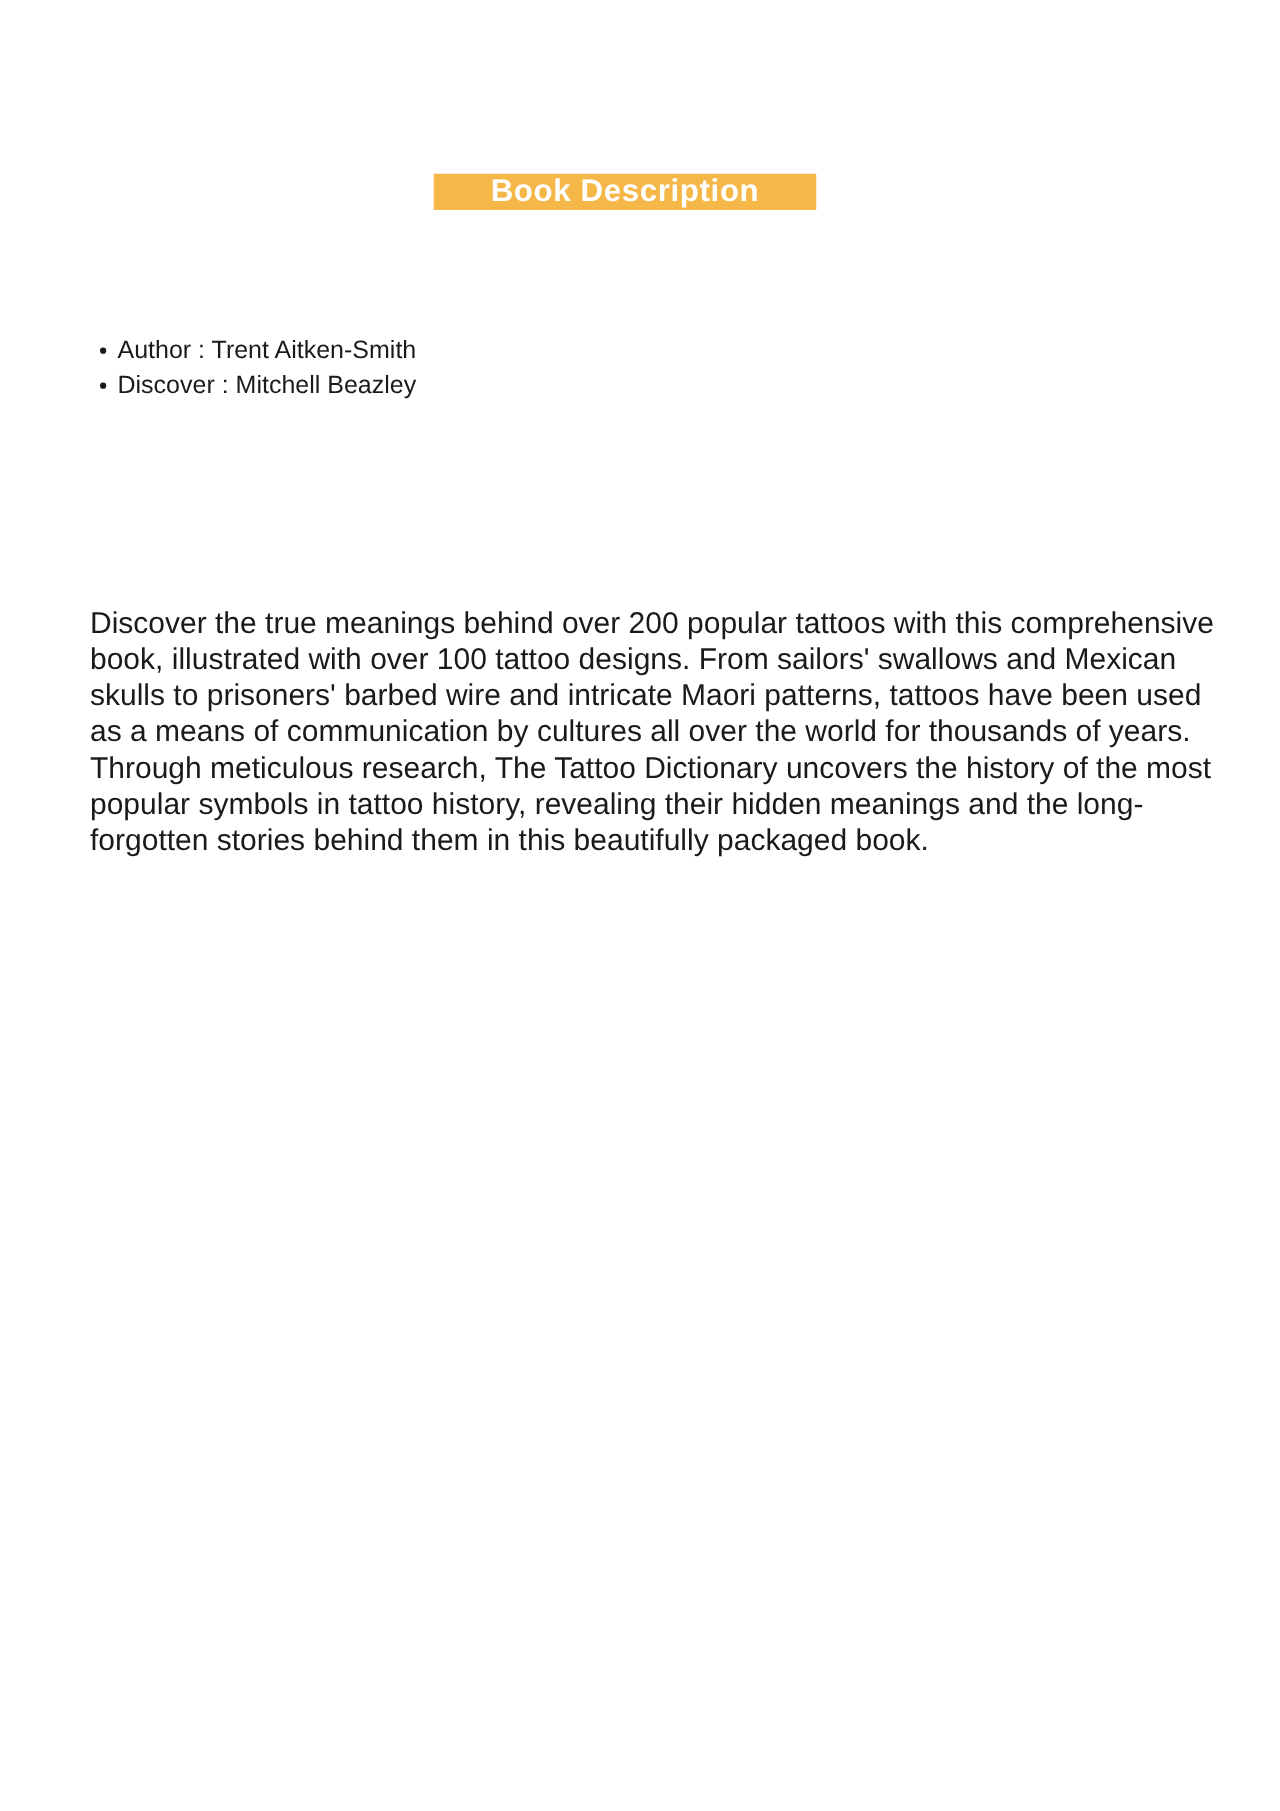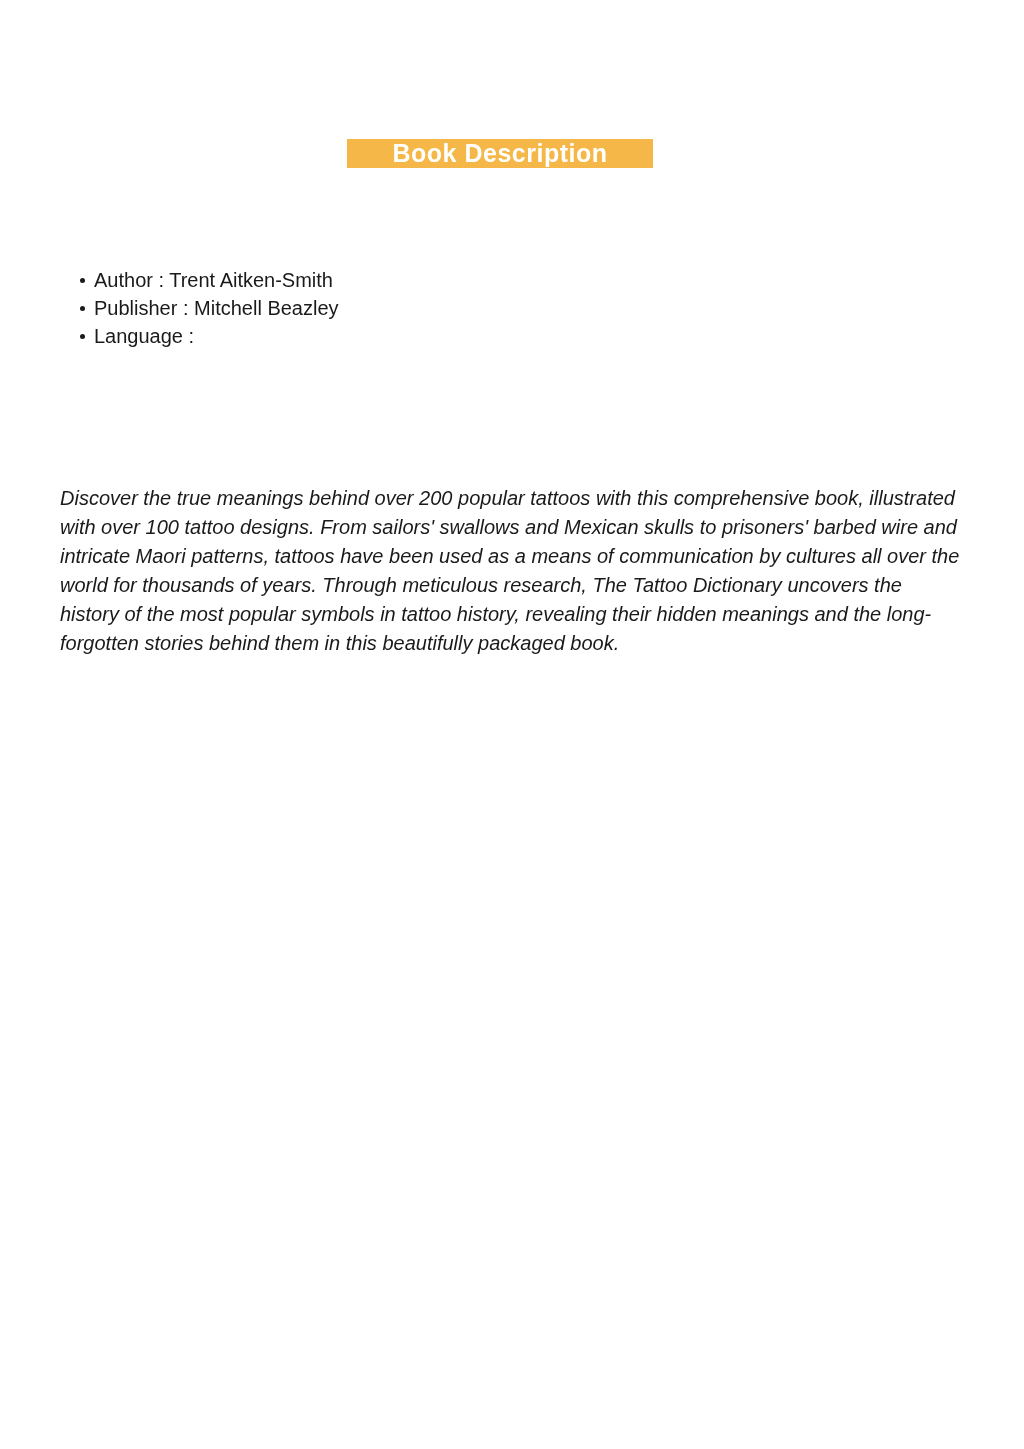--- a/index.html
+++ b/index.html
@@ -54,38 +54,36 @@
     left: 4px;
     top: 12px;
     width: 5px;
     height: 5px;
     border-radius: 50%;
     background: #1a1a1a;
   }
   .description {
     position: absolute;
     top: 484px;
-    left: 60px;
+    left: 72px;
     width: 905px;
     margin: 0;
-    font-size: 20px;
+    font-size: 24px;
     line-height: 29px;
-    font-style: italic;
   }
 </style>
 </head>
 <body>
 
 <div class="page">
 
   <div class="title-wrap">
     <h1 class="title-banner">Book Description</h1>
   </div>
 
   <ul class="details">
     <li>Author : Trent Aitken-Smith</li>
-    <li>Publisher : Mitchell Beazley</li>
-    <li>Language :</li>
+    <li>Discover : Mitchell Beazley</li>
   </ul>
 
   <p class="description">Discover the true meanings behind over 200 popular tattoos with this comprehensive book, illustrated with over 100 tattoo designs. From sailors' swallows and Mexican skulls to prisoners' barbed wire and intricate Maori patterns, tattoos have been used as a means of communication by cultures all over the world for thousands of years. Through meticulous research, The Tattoo Dictionary uncovers the history of the most popular symbols in tattoo history, revealing their hidden meanings and the long-forgotten stories behind them in this beautifully packaged book.</p>
 
 </div>
 
 </body></html>

